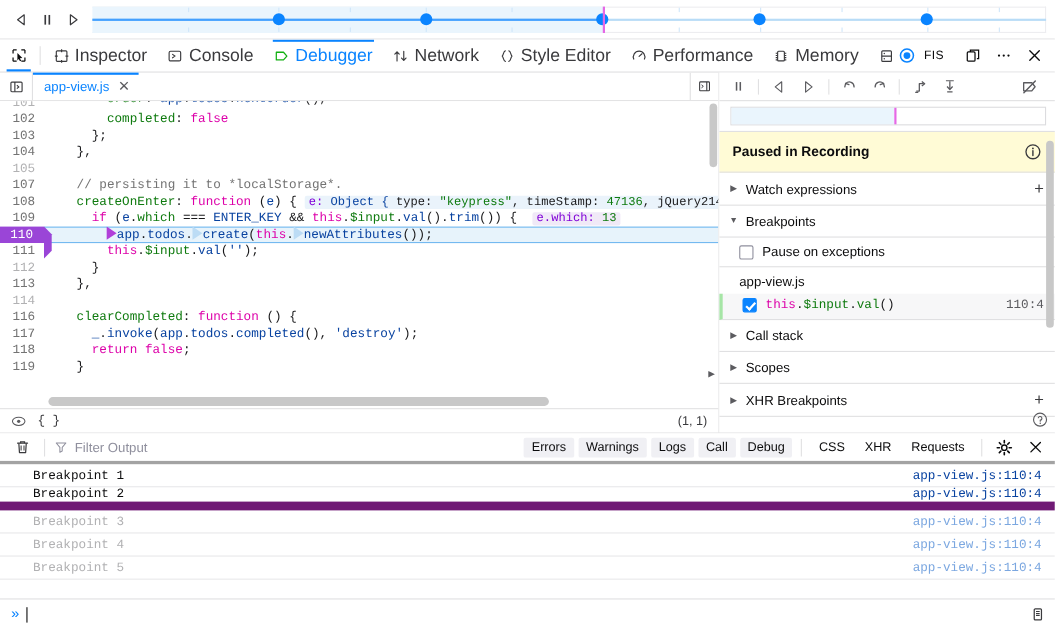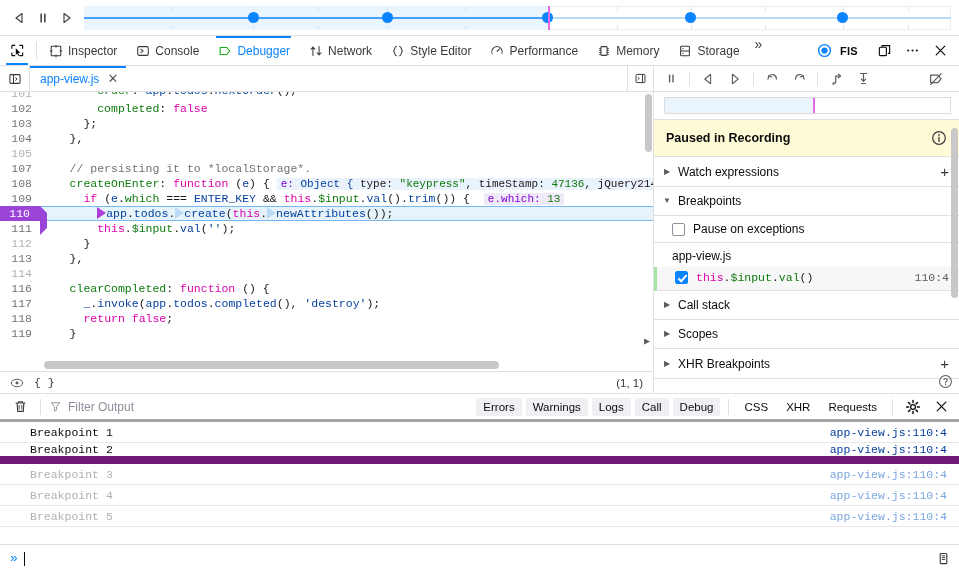--- a/index.html
+++ b/index.html
@@ -57,31 +57,31 @@
   }
   .tb-picker {
     width:34px; display:flex; align-items:center; justify-content:center;
     color:#0c0c0d; cursor:pointer; position:relative;
   }
   .tb-picker::after{ content:""; position:absolute; left:6px; right:6px; bottom:0; height:2px; background:#0a84ff; }
   .tb-sep { width:1px; background:#e0e0e2; margin:6px 2px; }
   .tabs { display:flex; align-items:stretch; flex:1; overflow:hidden; }
   .tab {
     display:flex; align-items:center; gap:5px; padding:0 9px; cursor:pointer;
-    color:#3a3a3d; white-space:nowrap; position:relative; font-size:12px;
+    color:#3a3a3d; white-space:nowrap; position:relative; font-size:16px;
   }
   .tab.selected { color:#0a84ff; }
   .tab.selected::after{ content:""; position:absolute; left:8px; right:8px; top:0; height:2px; background:#0a84ff; }
   .tab .ico { display:flex; align-items:center; justify-content:center; width:15px; height:15px; }
   .tb-right { display:flex; align-items:center; gap:2px; padding-right:6px; }
   .tb-icon {
     width:26px; height:24px; display:flex; align-items:center; justify-content:center;
     cursor:pointer; border-radius:2px; color:#0c0c0d;
   }
-  .fis-label { font-size:11px; font-weight:bold; color:#0c0c0d; letter-spacing:.3px; padding-right:4px;}
+  .fis-label { font-size:11px; font-weight:normal; color:#0c0c0d; letter-spacing:.3px; padding-right:4px;}
   .chev { font-size:14px; color:#3a3a3d; padding:0 6px; cursor:pointer; }
 
   
   .middle { display:flex; flex:1; min-height:0; border-bottom:1px solid #e0e0e2; }
 
   
   .source-pane { width:654px; min-width:654px; display:flex; flex-direction:column; border-right:1px solid #e0e0e2; }
   .src-tabs {
     height:26px; min-height:26px; display:flex; align-items:stretch;
     background:#fff; border-bottom:1px solid #e0e0e2;

